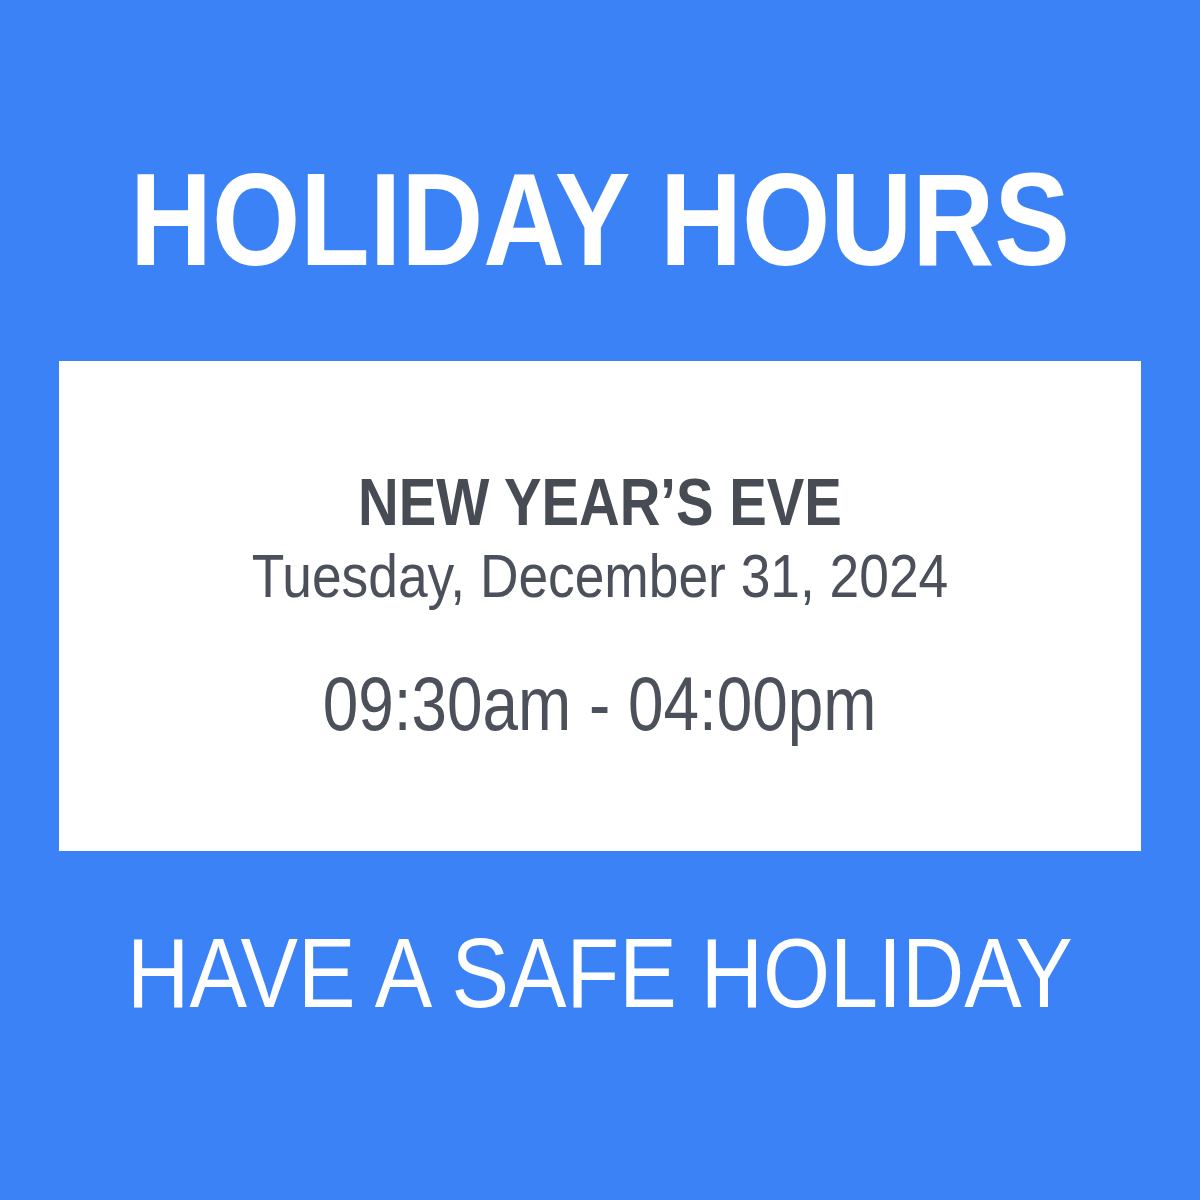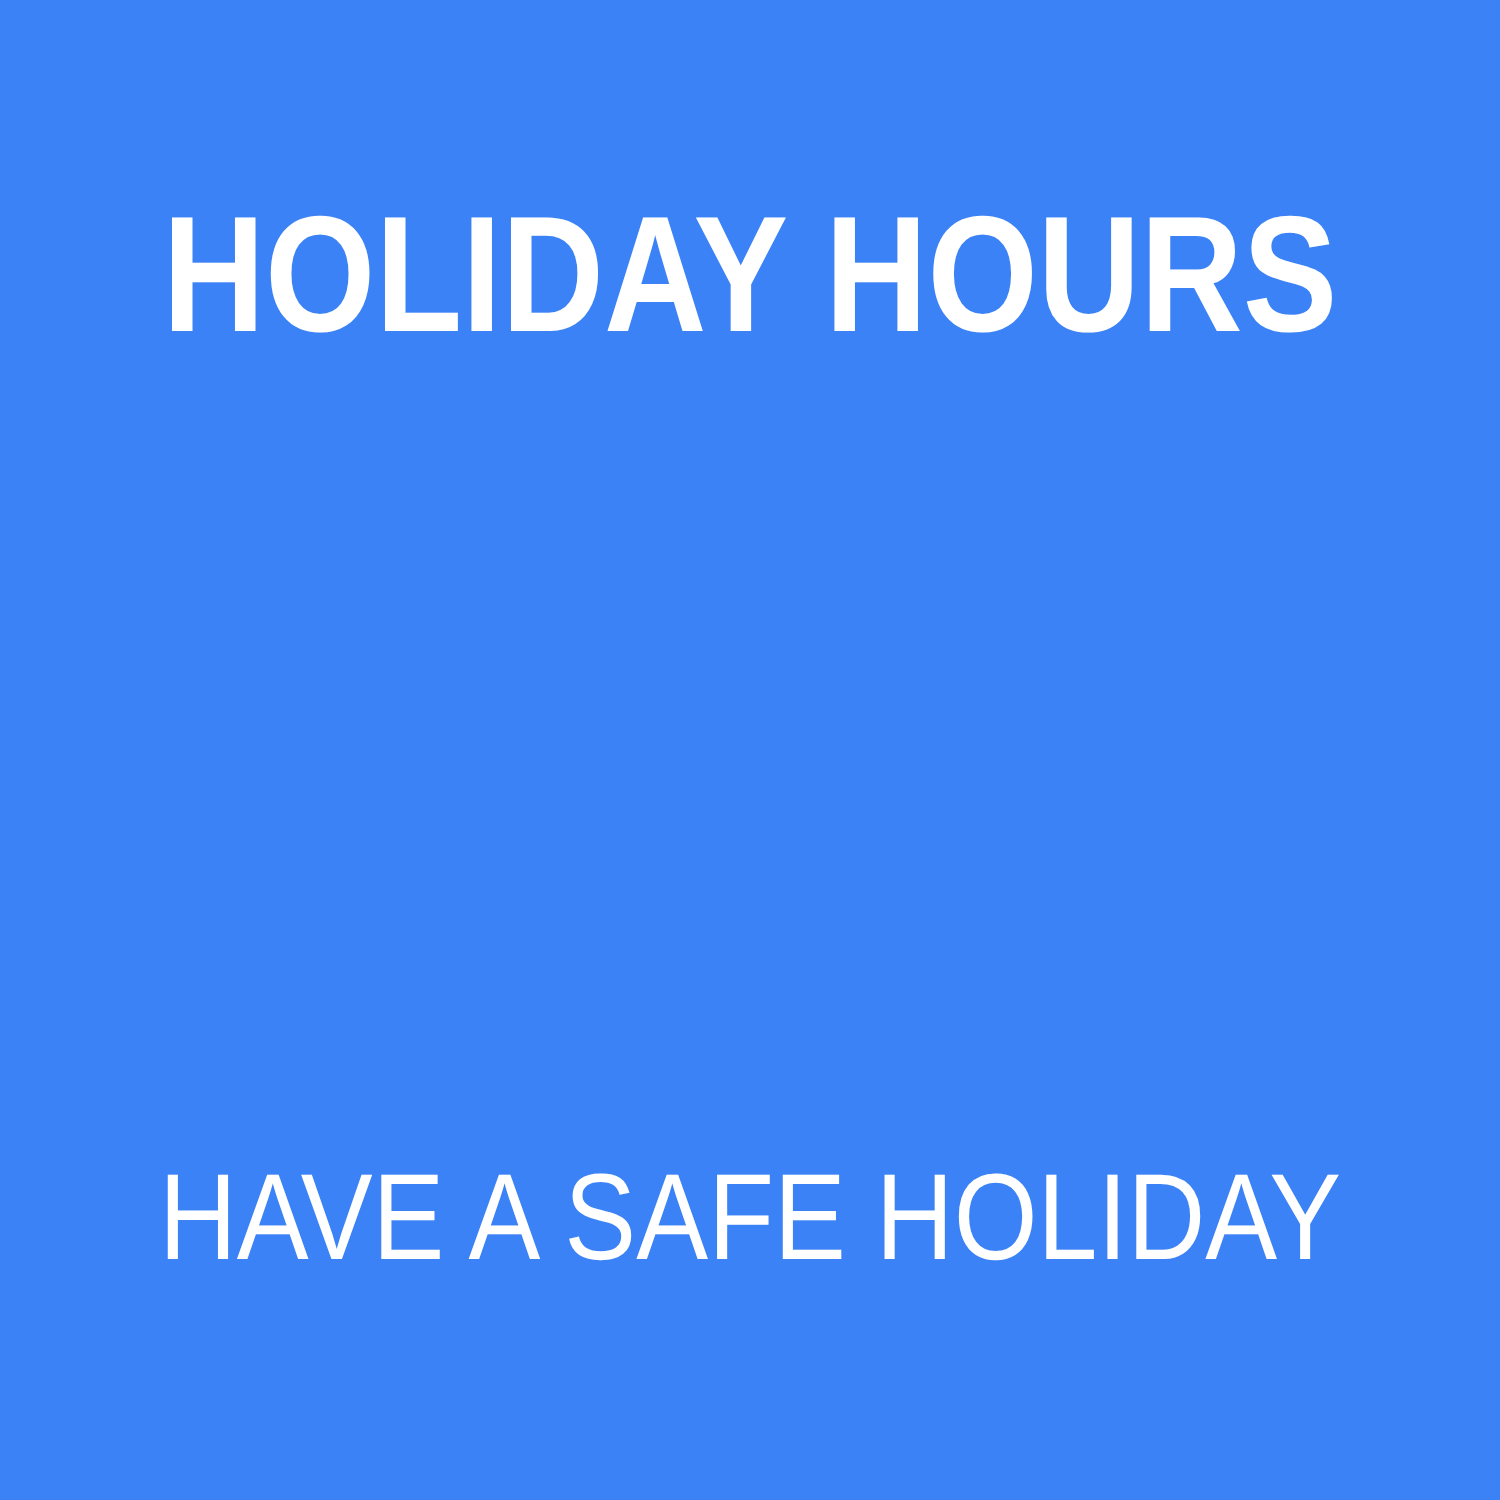--- a/index.html
+++ b/index.html
@@ -120,16 +120,24 @@
     transform-origin: 600px 50%;
   }
 </style>
 </head>
 <body>
 
 <div class="poster">
 
   <div class="headline">HOLIDAY HOURS</div>
 
+  <div class="card">
+    <div class="card-inner">
+      <div class="holiday-name">NEW YEAR’S EVE</div>
+      <div class="holiday-date">Tuesday, December 31, 2024</div>
+      <div class="hours-spacer"></div>
+      <div class="holiday-hours">09:30am - 04:00pm</div>
+    </div>
+  </div>
 
   <div class="footer-message">HAVE A SAFE HOLIDAY</div>
 
 </div>
 
 </body></html>

